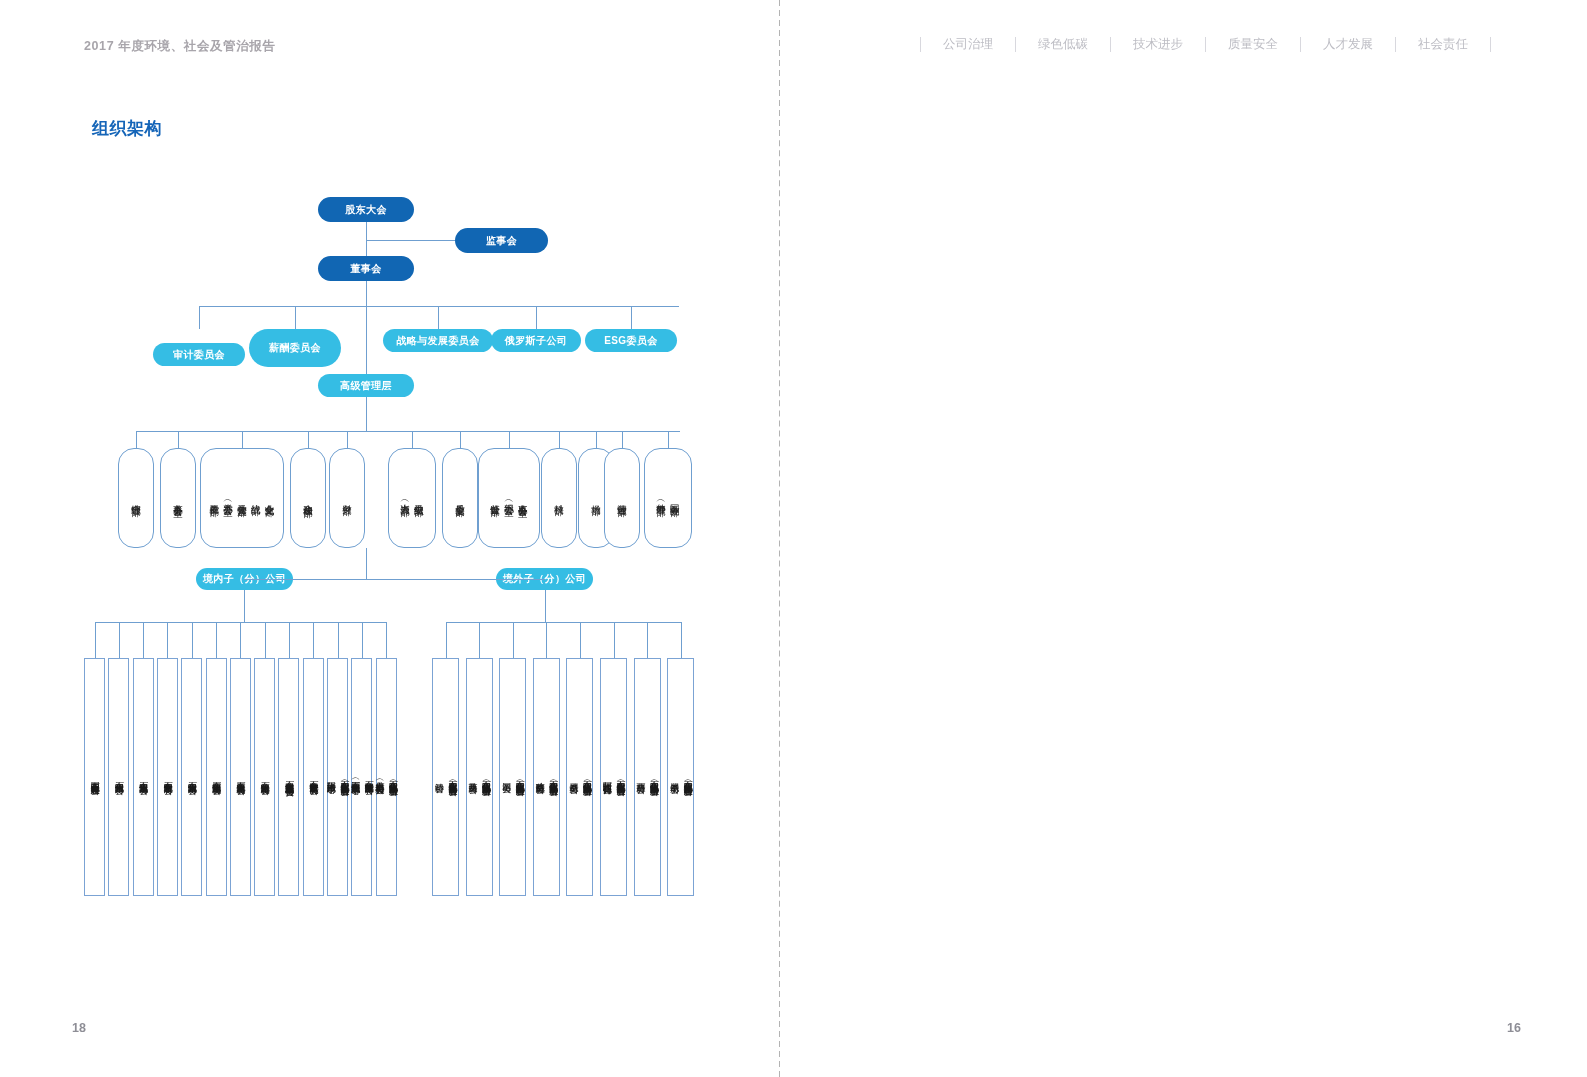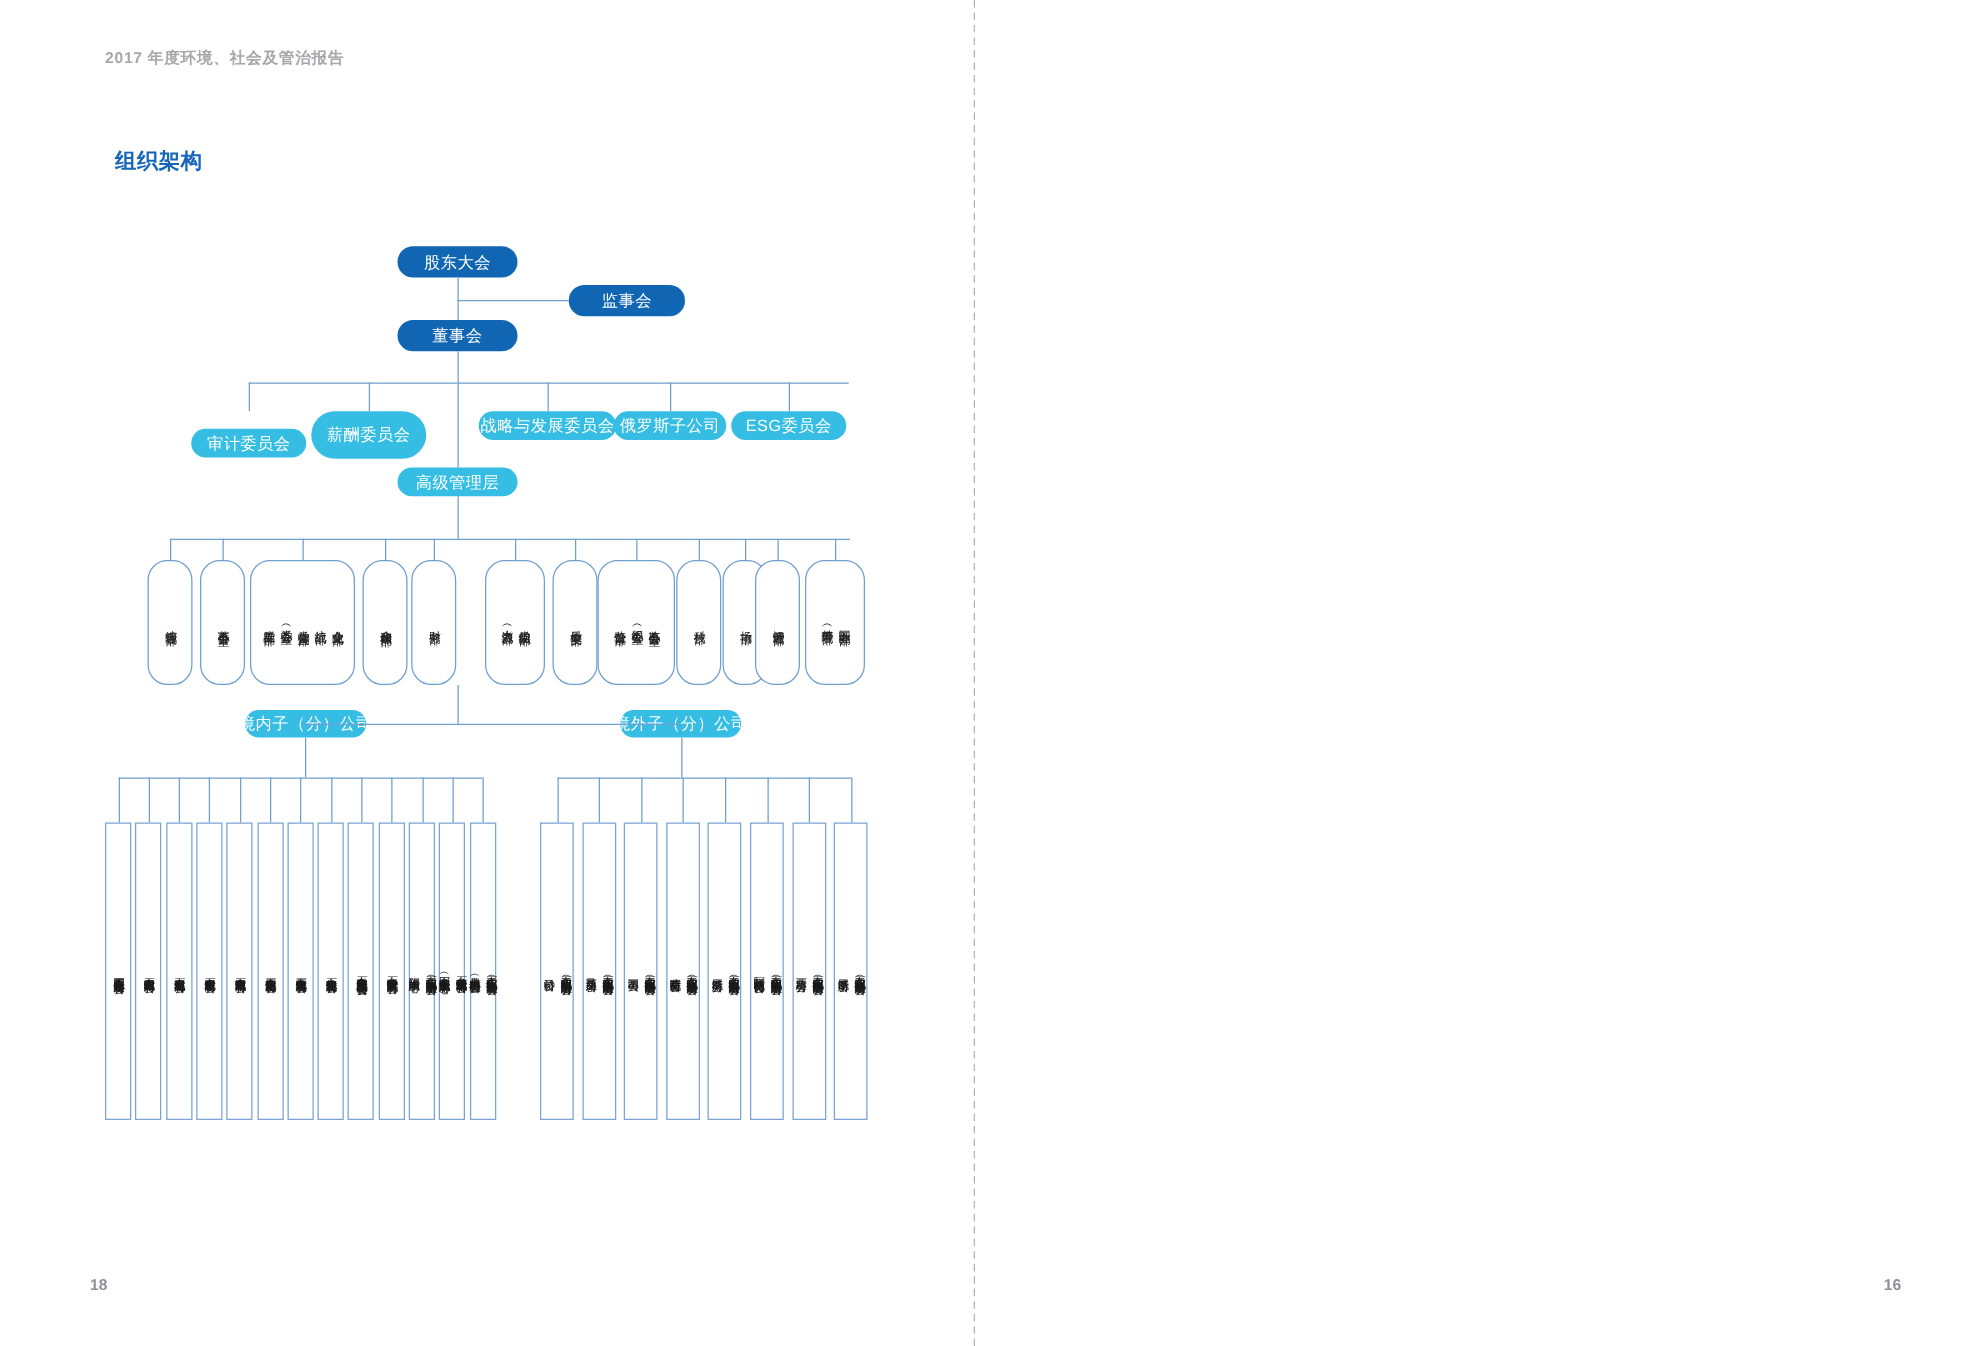--- a/index.html
+++ b/index.html
@@ -21,22 +21,22 @@
   .folio{position:absolute;bottom:42px;font-size:12.5px;color:#8e8e96;font-weight:bold;}
   .folio-l{left:72px;}
   .folio-r{right:66px;}
 
   
   .sec-title{font-size:17px;font-weight:bold;color:#1565b8;letter-spacing:.5px;}
 
   
   .org{position:absolute;left:0;top:0;width:780px;height:1077px;}
   .node{position:absolute;display:flex;align-items:center;justify-content:center;
-        color:#fff;font-weight:normal;border-radius:999px;box-sizing:border-box;
-        font-size:13px;letter-spacing:.4px;white-space:nowrap;}
+        color:#fff;font-weight:bold;border-radius:999px;box-sizing:border-box;
+        font-size:10px;letter-spacing:.4px;white-space:nowrap;}
   .n-dark{background:#1166b3;}
   .n-cyan{background:#35bde4;}
   .ln{position:absolute;background:#6f9fd0;}
   .ln-h{height:1px;}
   .ln-v{width:1px;}
 
   .vbox{position:absolute;box-sizing:border-box;border:1px solid #6f9fd0;
         border-radius:16px;background:#fff;display:flex;align-items:center;justify-content:center;}
   .vtxt{writing-mode:vertical-rl;text-orientation:upright;font-size:9.5px;color:#222;
         line-height:1.45;letter-spacing:.5px;white-space:nowrap;text-align:center;}
@@ -243,18 +243,33 @@
         <div class="ln ln-v" style="left: 545px; top: 590px; width: 1px; height: 32px;"></div>
       </div>
 
     <div class="folio folio-l">18</div>
   </div>
 
   <div class="gutter"></div>
 
   <div class="page page-right">
 
+    <div class="runhead-right" id="nav-bar">
+        <div class="sep"></div>
+        <div class="navitem">公司治理</div>
+        <div class="sep"></div>
+        <div class="navitem">绿色低碳</div>
+        <div class="sep"></div>
+        <div class="navitem">技术进步</div>
+        <div class="sep"></div>
+        <div class="navitem">质量安全</div>
+        <div class="sep"></div>
+        <div class="navitem">人才发展</div>
+        <div class="sep"></div>
+        <div class="navitem">社会责任</div>
+        <div class="sep"></div>
+      </div>
 
     <div class="charts" id="charts-canvas"></div>
 
     <div class="folio folio-r">16</div>
   </div>
 </div>
 
 </body></html>

